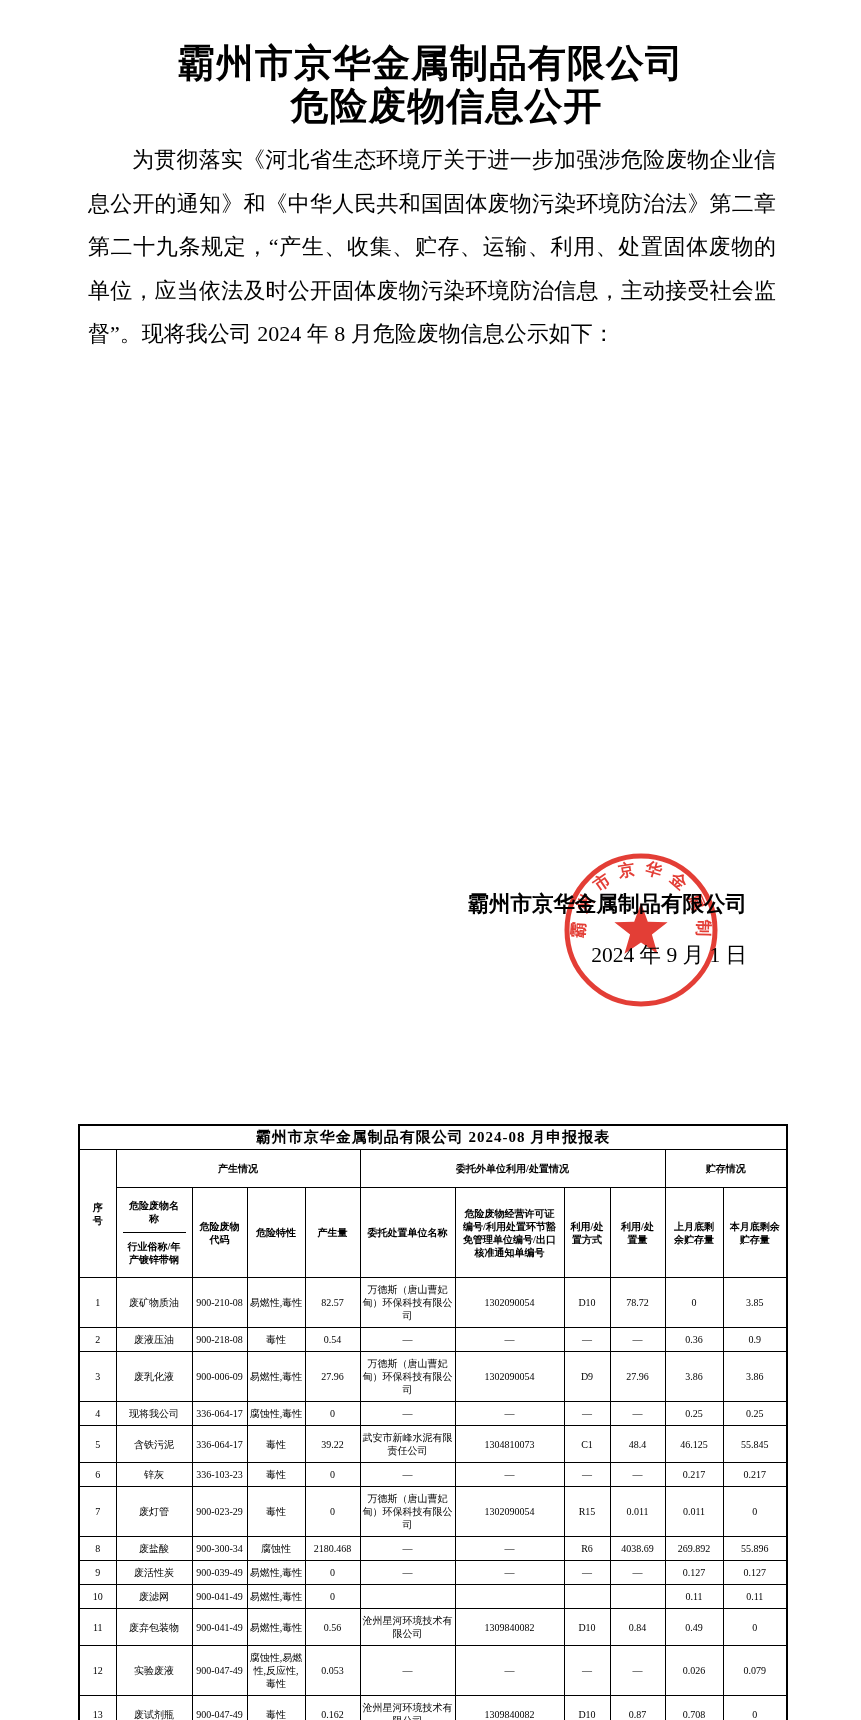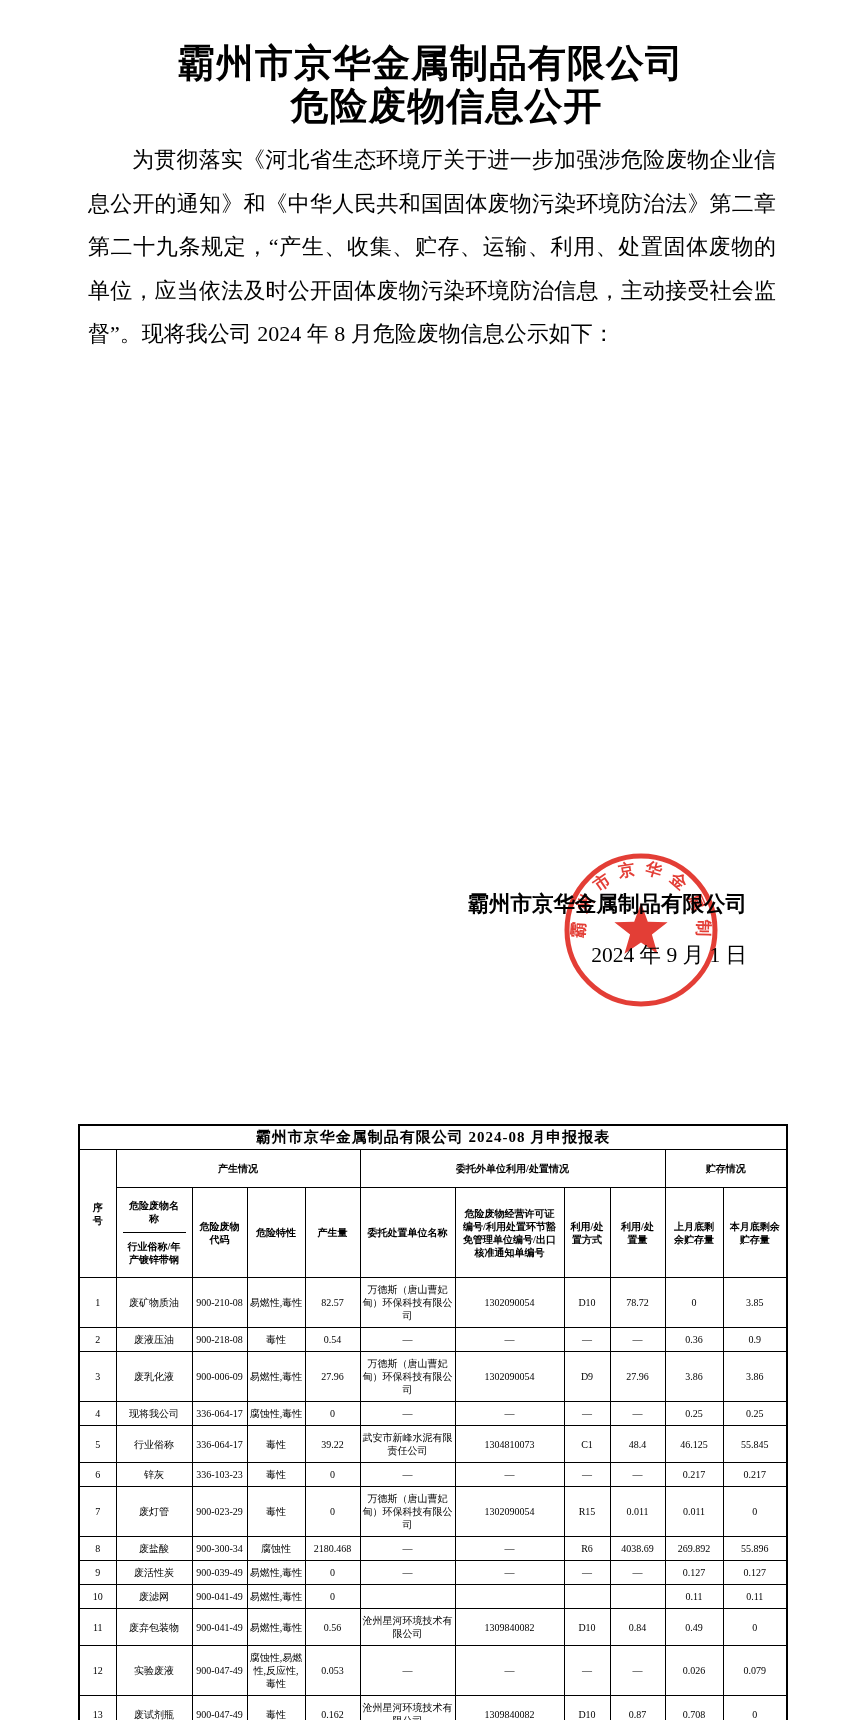--- a/index.html
+++ b/index.html
@@ -173,21 +173,21 @@
         <td>0</td>
         <td>—</td>
         <td>—</td>
         <td>—</td>
         <td>—</td>
         <td>0.25</td>
         <td>0.25</td>
       </tr>
       <tr>
         <td>5</td>
-        <td>行业俗称</td>
+        <td>含铁污泥</td>
         <td>336-064-17</td>
         <td>毒性</td>
         <td>39.22</td>
         <td>武安市新峰水泥有限责任公司</td>
         <td>1304810073</td>
         <td>C1</td>
         <td>48.4</td>
         <td>46.125</td>
         <td>55.845</td>
       </tr>

